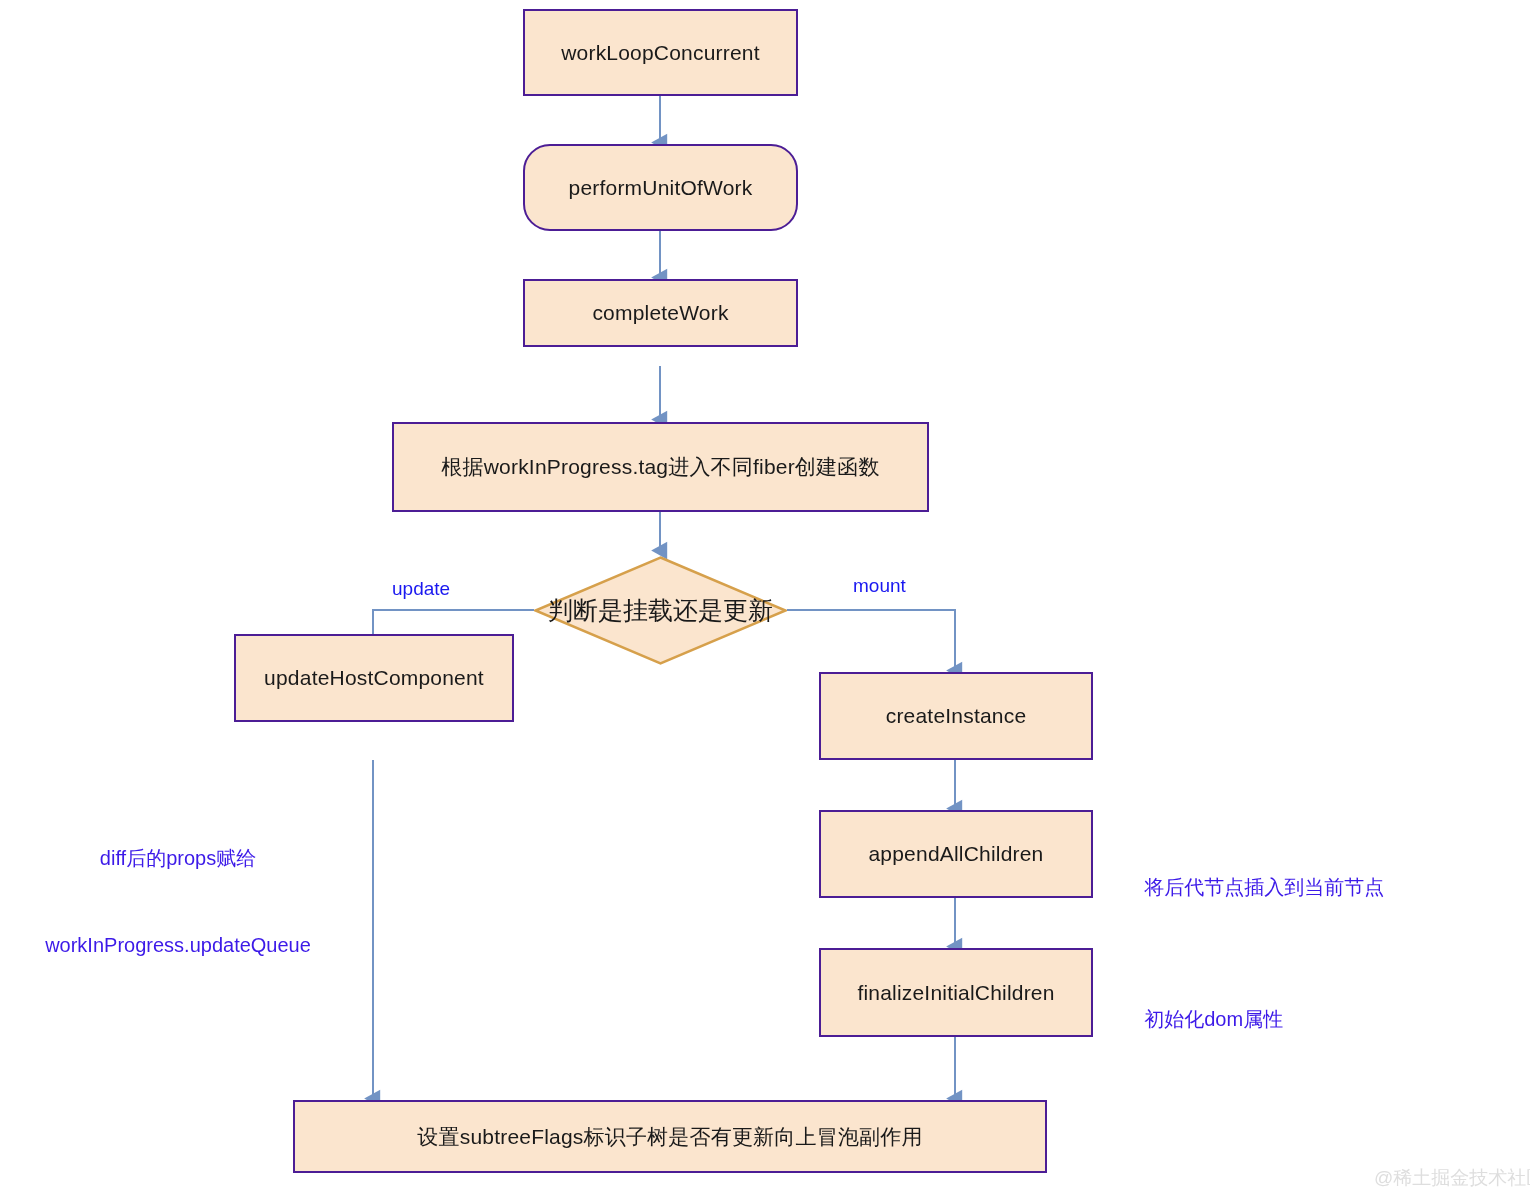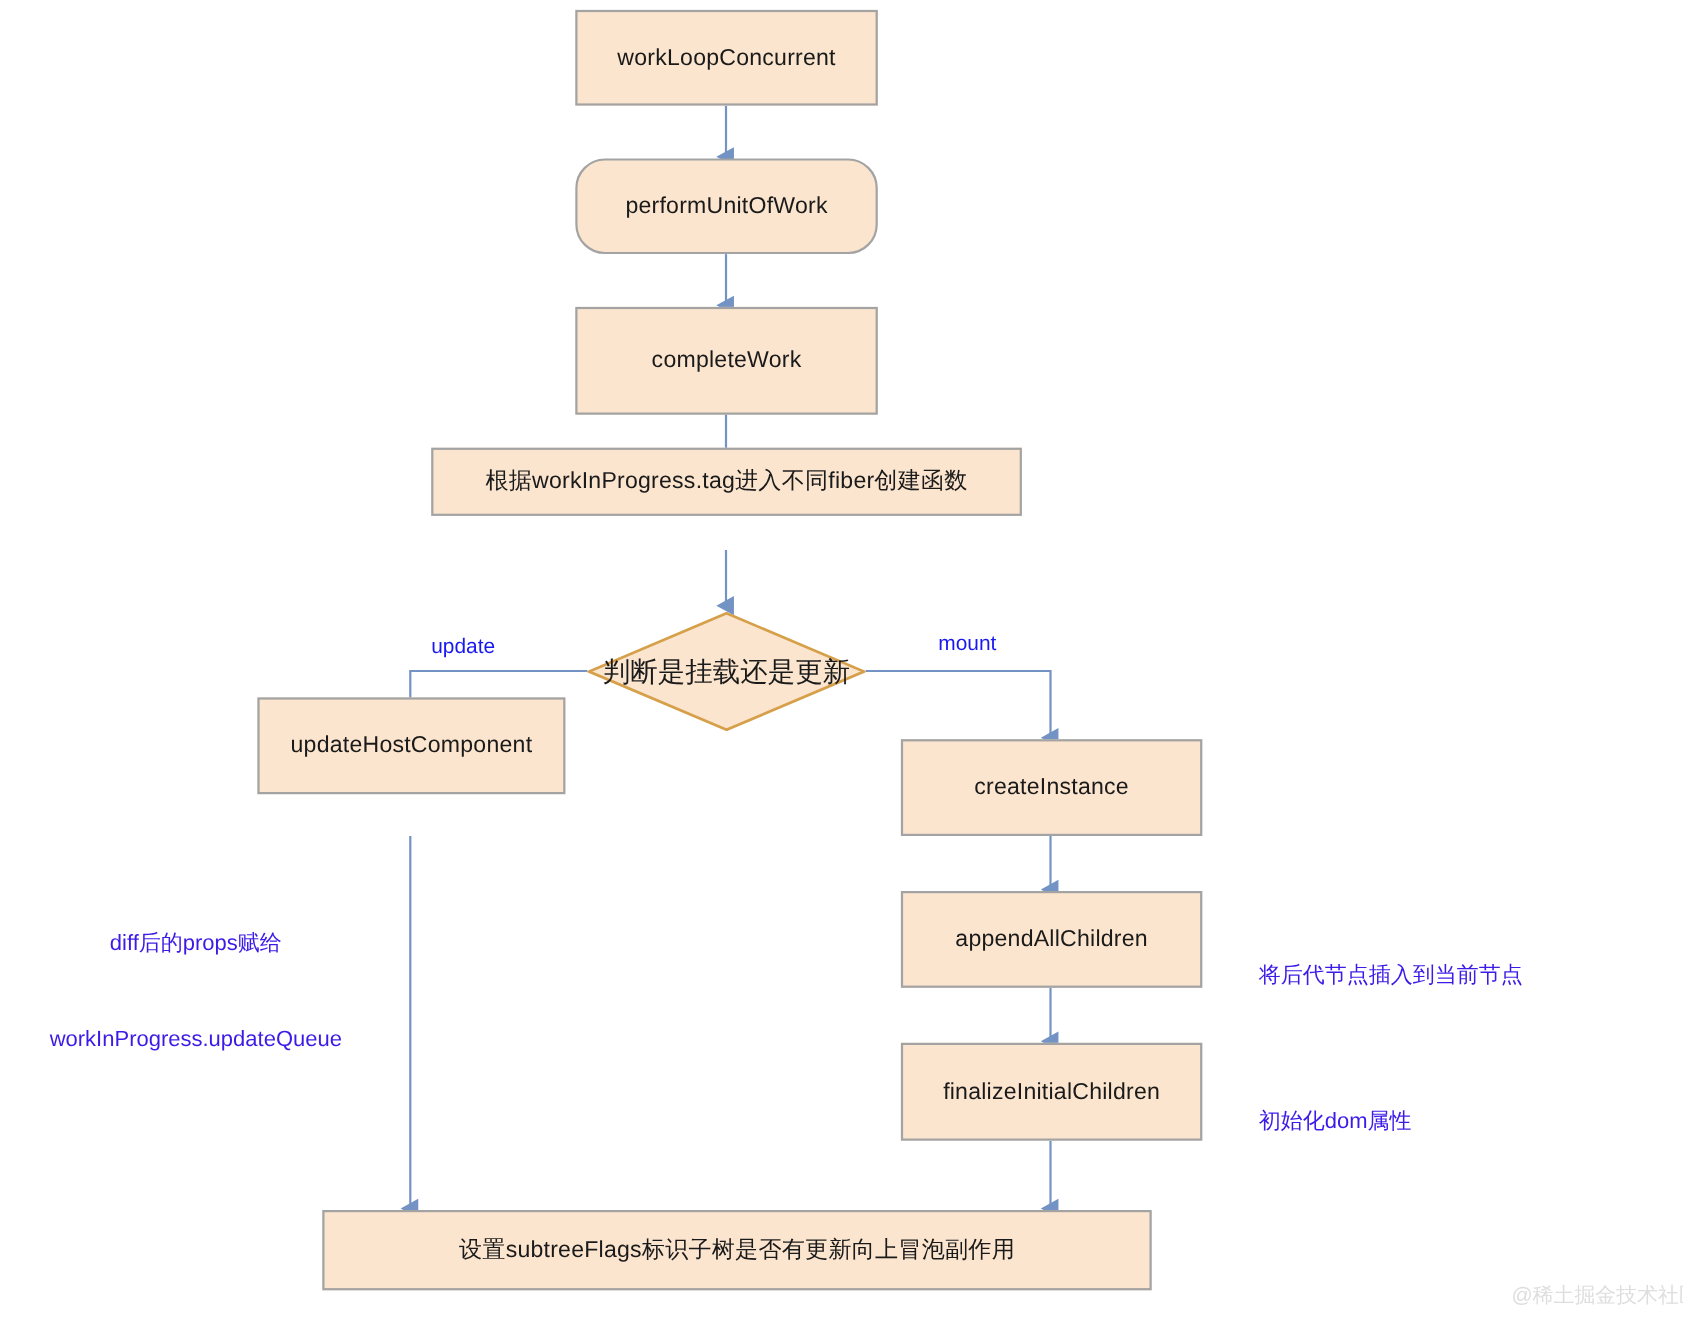--- a/index.html
+++ b/index.html
@@ -19,21 +19,21 @@
     position: absolute;
     left: 0;
     top: 0;
     width: 1530px;
     height: 1200px;
   }
   .node {
     position: absolute;
     box-sizing: border-box;
     background: #fbe5ce;
-    border: 2px solid #a3a3a3;
+    border: 2px solid #4c1d95;
     display: flex;
     align-items: center;
     justify-content: center;
     text-align: center;
     color: #1a1a1a;
     font-size: 21px;
     line-height: 1.3;
     letter-spacing: 0.2px;
   }
   .diamond-wrap {
@@ -102,25 +102,25 @@
   </svg>
 
   <div class="node" style="left:523px; top:9px; width:275px; height:87px;">
     <span>workLoopConcurrent</span>
   </div>
 
   <div class="node" style="left:523px; top:144px; width:275px; height:87px;border-radius:27px;">
     <span>performUnitOfWork</span>
   </div>
 
-  <div class="node" style="left:523px; top:279px; width:275px; height:98px;">
+  <div class="node" style="left:523px; top:279px; width:275px; height:68px;">
     <span>completeWork</span>
   </div>
 
-  <div class="node" style="left:392px; top:407px; width:537px; height:62px;">
+  <div class="node" style="left:392px; top:422px; width:537px; height:90px;">
     <span>根据workInProgress.tag进入不同fiber创建函数</span>
   </div>
 
   <div class="diamond-wrap" style="left:534px; top:556px; width:253px; height:109px;">
     <svg width="253" height="109" viewBox="0 0 253 109">
       <polygon points="126.5,1.5 251.5,54.5 126.5,107.5 1.5,54.5" fill="#fbe5ce" stroke="#d6a04b" stroke-width="2.5"></polygon>
     </svg>
     <div class="diamond-label">判断是挂载还是更新</div>
   </div>
 

